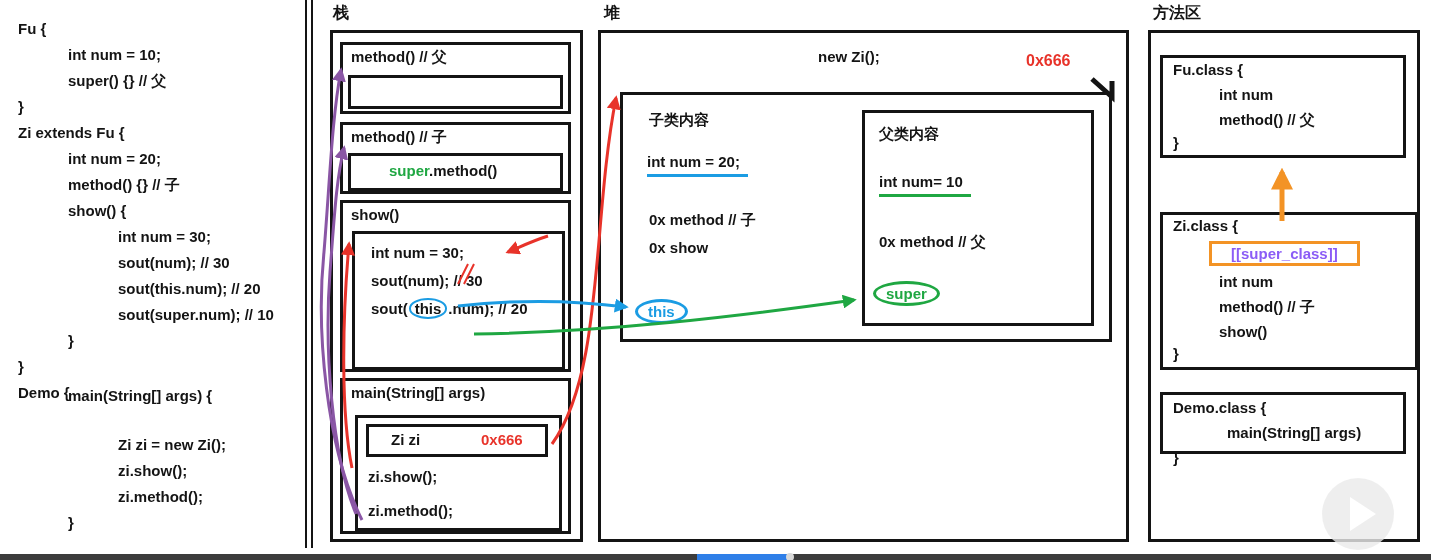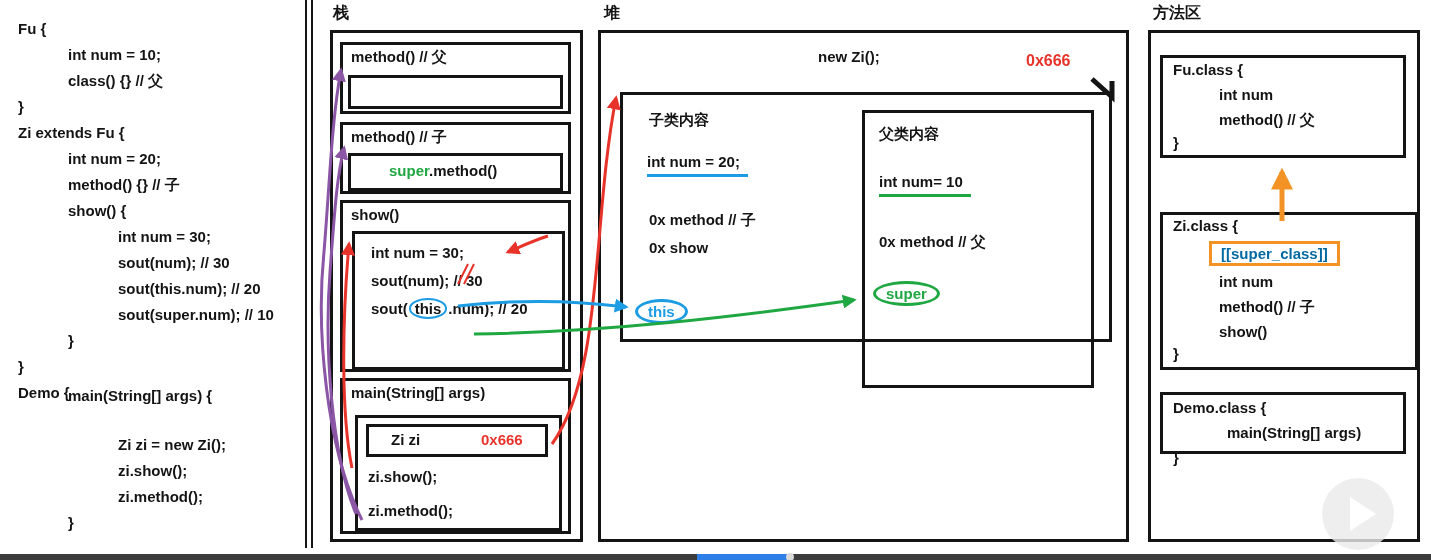--- a/index.html
+++ b/index.html
@@ -14,31 +14,31 @@
   .red{color:#e8332a}
   .green{color:#1fa742}
   .circ{display:inline-block;border-radius:50%;padding:0 4px;margin:0 1px}
   .blue-circ{border:2px solid #1b9ce3}
   .green-circ{border:2px solid #1fa742}
   .oval{display:inline-block;border-radius:50%;padding:1px 10px}
   .blue-oval{border:3px solid #1b9ce3;color:#1b9ce3}
   .green-oval{border:3px solid #1fa742;color:#1fa742}
   .blue-underline{border-bottom:3px solid #1b9ce3;padding-bottom:4px;padding-right:8px}
   .green-underline{border-bottom:3px solid #1fa742;padding-bottom:4px;padding-right:8px}
-  .orange-box{position:absolute;border:3px solid #f39325;color:#0369a1;padding:1px 9px;white-space:pre}
+  .orange-box{position:absolute;border:3px solid #f39325;color:#8b5cf6;padding:1px 19px;white-space:pre}
   .vline{position:absolute;top:0;width:2px;height:548px;background:#141414}
   svg.arrows{position:absolute;left:0;top:0;pointer-events:none}
 </style>
 </head>
 <body>
 
 <div>
   <div class="code-line ind0" style="top:20px">Fu {</div>
   <div class="code-line ind1" style="top:46px">int num = 10;</div>
-  <div class="code-line ind1" style="top:72px">class() {} // 父</div>
+  <div class="code-line ind1" style="top:72px">super() {} // 父</div>
   <div class="code-line ind0" style="top:98px">}</div>
   <div class="code-line ind0" style="top:124px">Zi extends Fu {</div>
   <div class="code-line ind1" style="top:150px">int num = 20;</div>
   <div class="code-line ind1" style="top:176px">method() {} // 子</div>
   <div class="code-line ind1" style="top:202px">show() {</div>
   <div class="code-line ind2" style="top:228px">int num = 30;</div>
   <div class="code-line ind2" style="top:254px">sout(num); // 30</div>
   <div class="code-line ind2" style="top:280px">sout(this.num); // 20</div>
   <div class="code-line ind2" style="top:306px">sout(super.num); // 10</div>
   <div class="code-line ind1" style="top:332px">}</div>
@@ -94,21 +94,21 @@
 <div class="box" style="left:598px;top:30px;width:531px;height:512px"></div>
 <div class="abs" style="left:818px;top:48px">new Zi();</div>
 <div class="abs red" style="left:1026px;top:52px;font-size:16px">0x666</div>
 
 <div class="box" style="left:620px;top:92px;width:492px;height:250px">
   <div class="abs" style="left:26px;top:16px">子类内容</div>
   <div class="abs blue-underline" style="left:24px;top:58px">int num = 20;</div>
   <div class="abs" style="left:26px;top:116px">0x method // 子</div>
   <div class="abs" style="left:26px;top:144px">0x show</div>
   <span class="oval blue-oval abs" style="left:12px;top:204px">this</span>
-  <div class="inner-box" style="left:239px;top:15px;width:232px;height:278px">
+  <div class="inner-box" style="left:239px;top:15px;width:232px;height:216px">
     <div class="abs" style="left:14px;top:12px">父类内容</div>
     <div class="abs green-underline" style="left:14px;top:60px">int num= 10</div>
     <div class="abs" style="left:14px;top:120px">0x method // 父</div>
     <span class="oval green-oval abs" style="left:8px;top:168px">super</span>
   </div>
 </div>
 
 <div class="abs" style="left:1153px;top:3px;font-size:16px">方法区</div>
 <div class="box" style="left:1148px;top:30px;width:272px;height:512px"></div>
 

